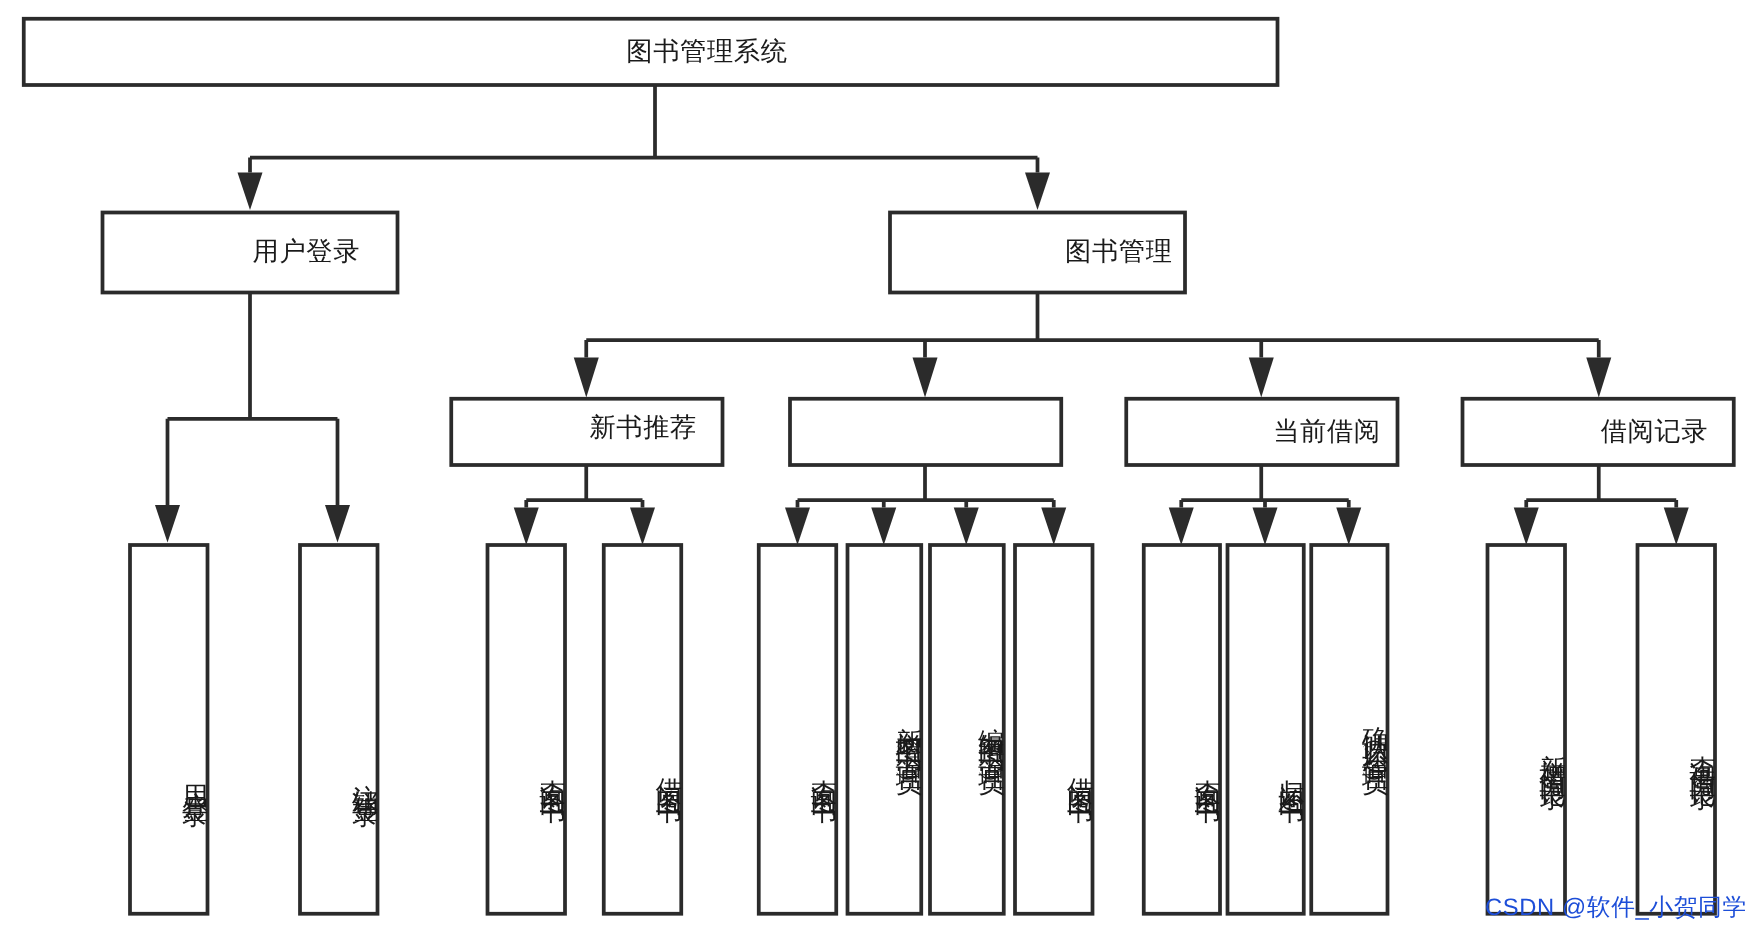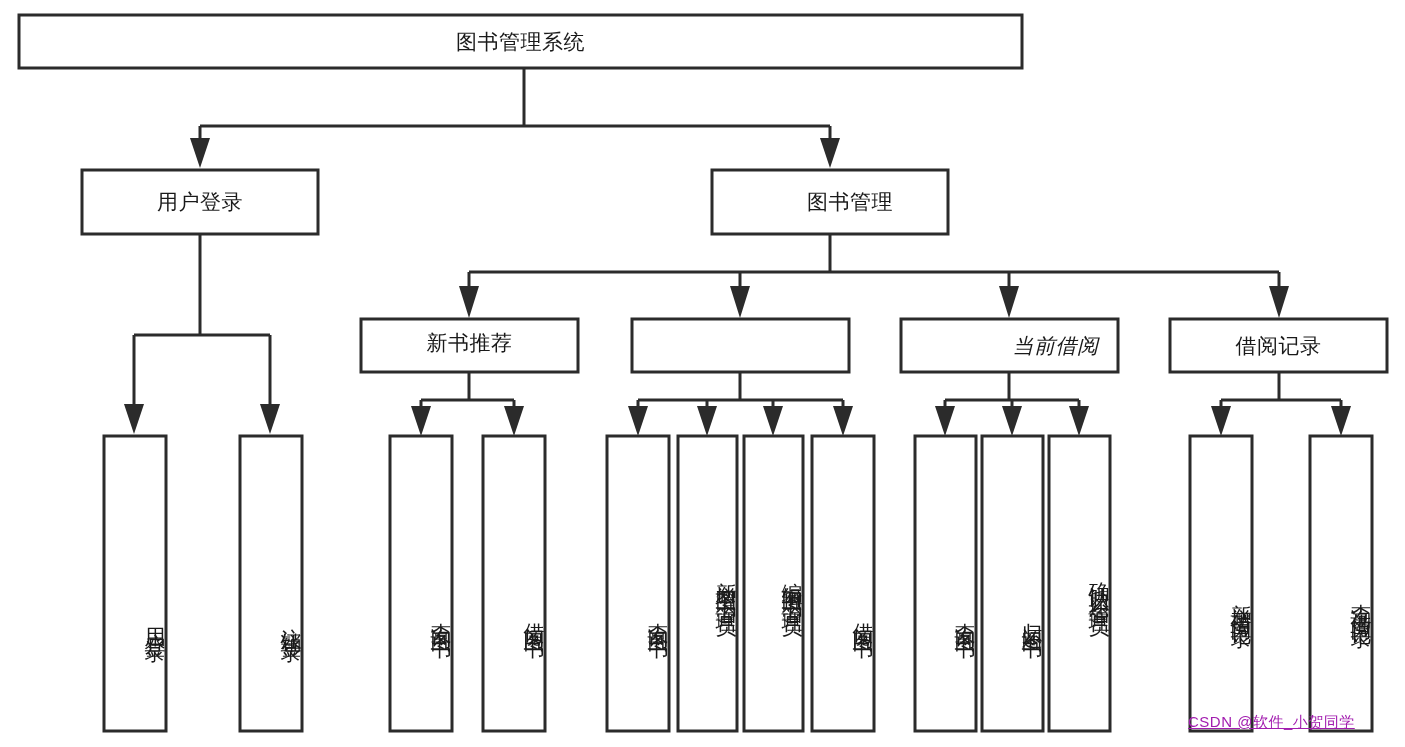--- a/index.html
+++ b/index.html
@@ -43,43 +43,43 @@
     position: absolute;
     display: flex;
     align-items: center;
     justify-content: center;
     color: #1a1a1a;
     font-size: 21px;
     line-height: 1.2;
     white-space: nowrap;
     letter-spacing: 0.5px;
     pointer-events: none;
+    margin-left: 45px;
   }
   .node-label-v {
     position: absolute;
     display: flex;
     align-items: flex-start;
     justify-content: center;
     writing-mode: vertical-rl;
     text-orientation: upright;
     color: #1a1a1a;
     font-size: 21px;
     line-height: 1.0;
     letter-spacing: 5px;
     pointer-events: none;
   }
   .watermark {
     position: absolute;
     left: 1188px;
     top: 713px;
-    font-size: 15px;
-    color: #a21caf;
+    font-size: 19px;
+    color: #1d4ed8;
     white-space: nowrap;
     letter-spacing: 0.5px;
-    text-decoration: underline;
   }
 </style>
 </head>
 <body>
 
 <div id="diagram-root">
 
   <svg class="layer" viewBox="0 0 1405 747">
 
     <rect class="node-box" x="19" y="15" width="1003" height="53"></rect>
@@ -171,21 +171,21 @@
     <rect class="node-box" x="1190" y="436" width="62" height="295"></rect>
     <rect class="node-box" x="1310" y="436" width="62" height="295"></rect>
   </svg>
 
   <div class="node-label-h" style="left:19px; top:15px; width:1003px; height:53px;">图书管理系统</div>
 
   <div class="node-label-h" style="left:82px; top:170px; width:236px; height:64px;">用户登录</div>
   <div class="node-label-h" style="left:712px; top:170px; width:276px; height:64px;">图书管理</div>
 
   <div class="node-label-h" style="left:361px; top:319px; width:217px; height:48px;">新书推荐</div>
-  <div class="node-label-h" style="left:947px; top:319px; width:217px; height:53px;font-style:italic;">当前借阅</div>
+  <div class="node-label-h" style="left:908px; top:319px; width:217px; height:53px;">当前借阅</div>
   <div class="node-label-h" style="left:1170px; top:319px; width:217px; height:53px;">借阅记录</div>
 
   <div class="node-label-v" style="left:104px; top:516px; width:62px; height:210px;">用户登录</div>
   <div class="node-label-v" style="left:240px; top:516px; width:62px; height:210px;">注销登录</div>
 
   <div class="node-label-v" style="left:390px; top:508px; width:62px; height:215px;">查询图书</div>
   <div class="node-label-v" style="left:483px; top:508px; width:62px; height:215px;">借阅图书</div>
 
   <div class="node-label-v" style="left:607px; top:508px; width:62px; height:215px;">查询图书</div>
   <div class="node-label-v" style="left:678px; top:448px; width:59px; height:278px;">新增图书（管理员）</div>

